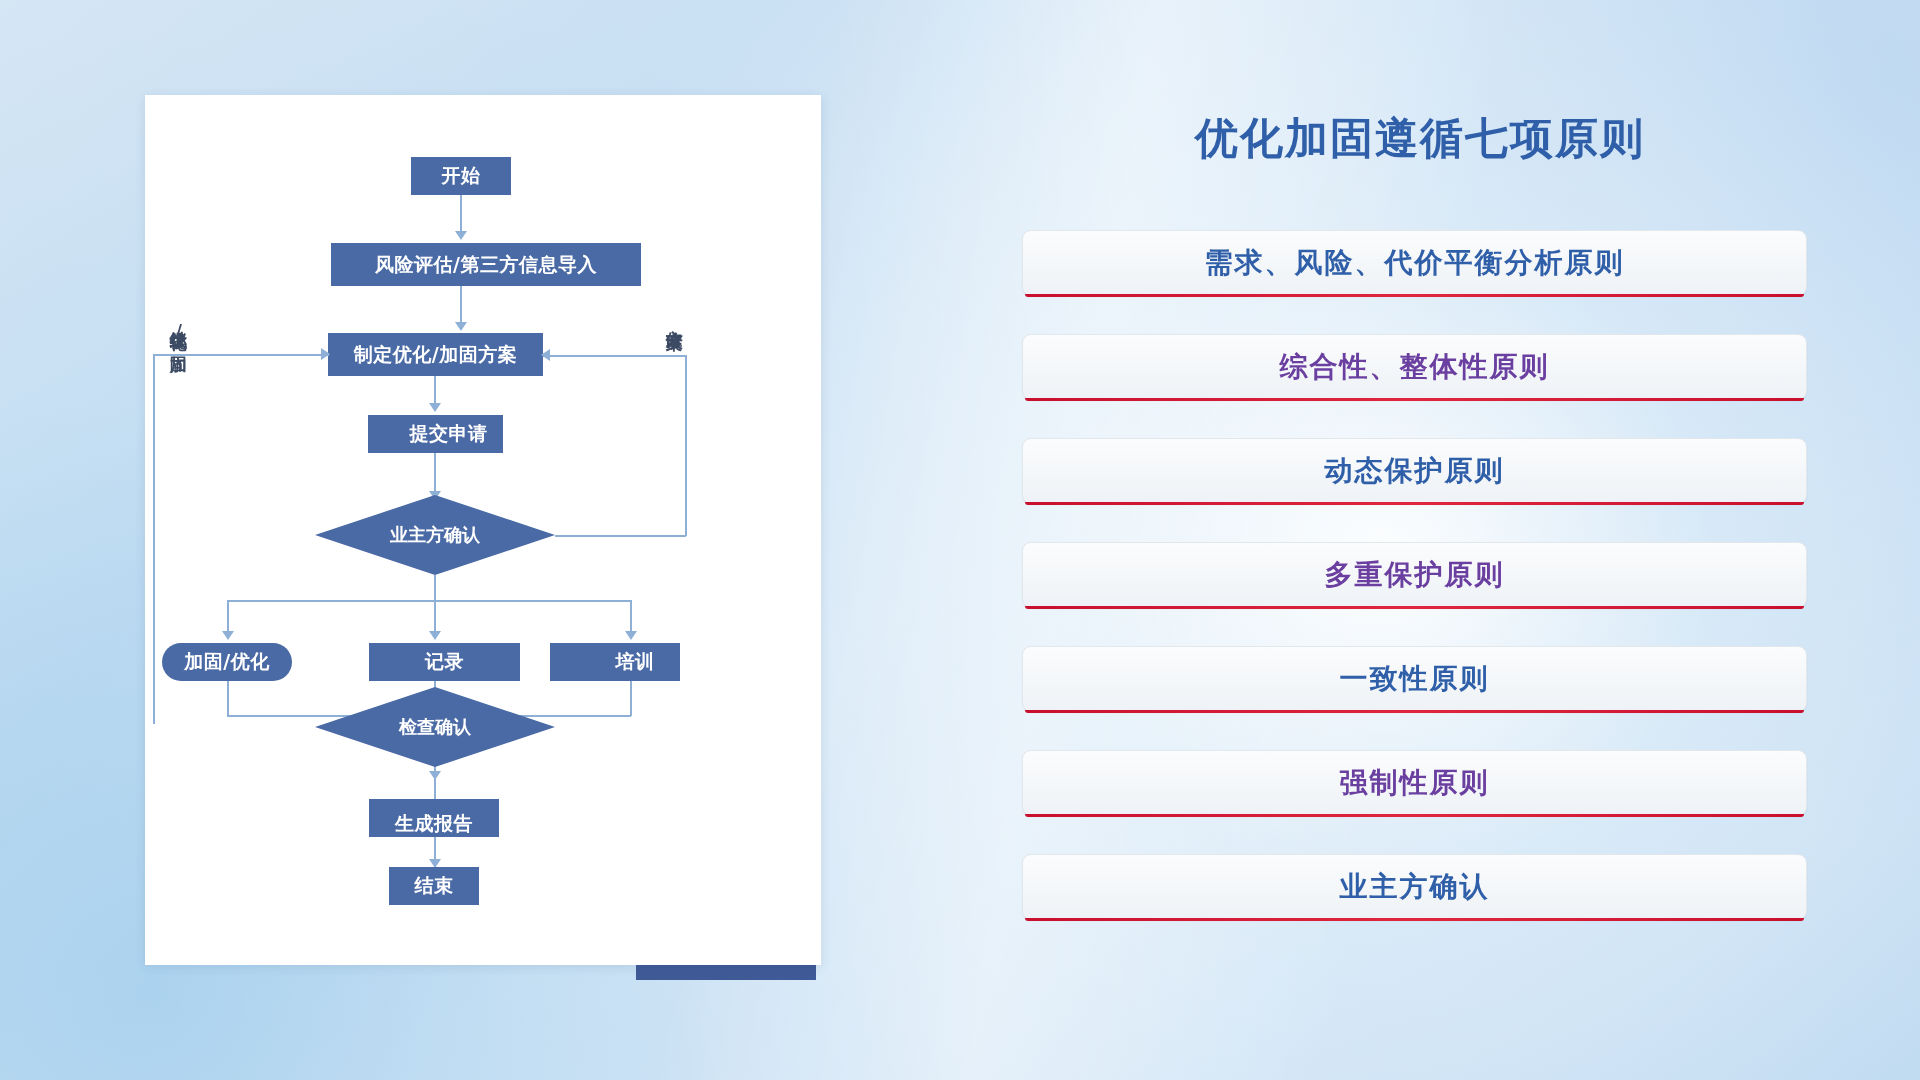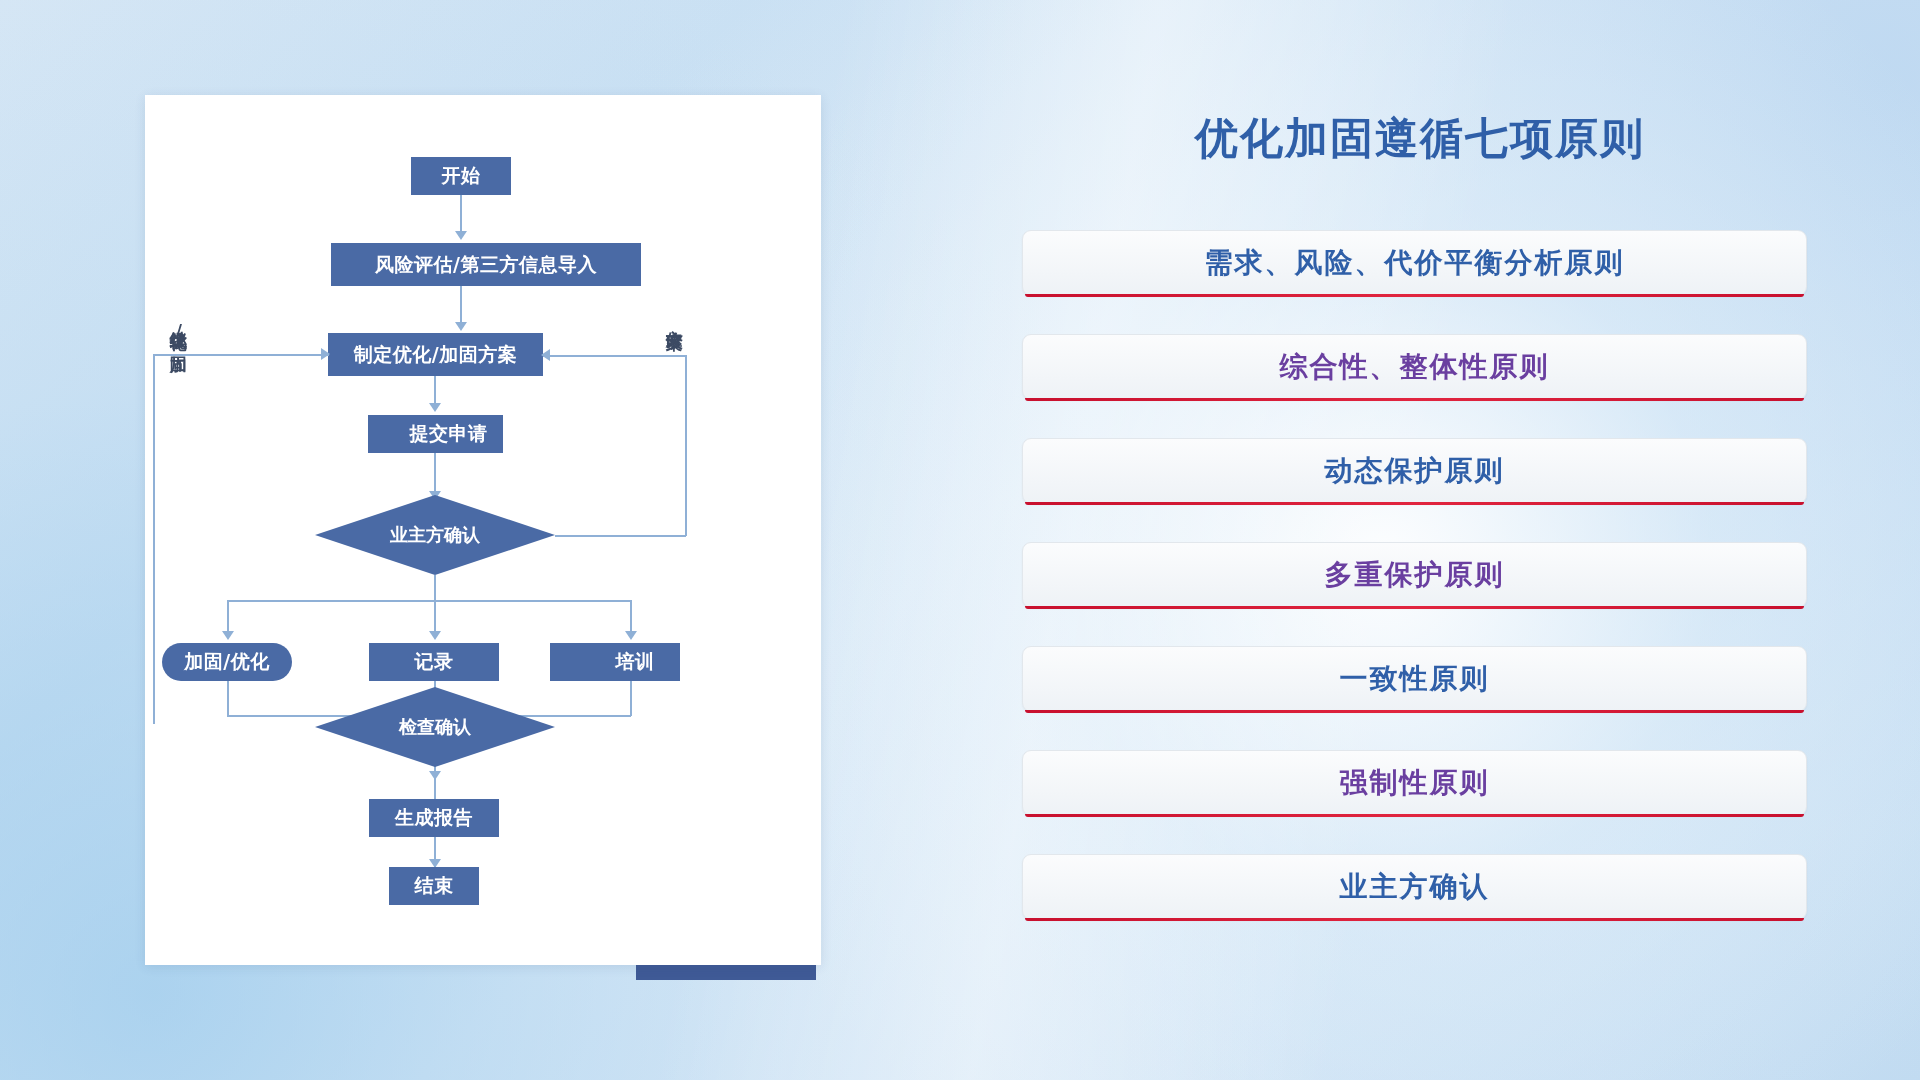--- a/index.html
+++ b/index.html
@@ -222,21 +222,21 @@
     <div class="vline" style="left:82px; top:505px; height:35px;"></div>
     <div class="vline" style="left:289px; top:505px; height:35px;"></div>
     <div class="vline" style="left:485px; top:505px; height:35px;"></div>
     <div class="arrow-down" style="left:77px; top:536px;"></div>
     <div class="arrow-down" style="left:284px; top:536px;"></div>
     <div class="arrow-down" style="left:480px; top:536px;"></div>
 
     <div class="node" style="left:17px; top:548px; width:130px; height:38px;border-radius:19px;">
       <span>加固/优化</span>
     </div>
-    <div class="node" style="left:224px; top:548px; width:130px; height:38px;">
+    <div class="node" style="left:224px; top:548px; width:151px; height:38px;">
       <span>记录</span>
     </div>
     <div class="node" style="left:405px; top:548px; width:130px; height:38px;padding-left:40px;">
       <span>培训</span>
     </div>
 
     <div class="vline" style="left:82px; top:586px; height:35px;"></div>
     <div class="vline" style="left:289px; top:586px; height:35px;"></div>
     <div class="vline" style="left:485px; top:586px; height:35px;"></div>
     <div class="hline" style="left:82px; top:620px; width:404px;"></div>
@@ -244,21 +244,21 @@
     <div class="arrow-down" style="left:284px; top:676px;"></div>
 
     <div class="diamond" style="left:170px; top:592px; width:240px; height:80px;">
       <div class="dshape"></div>
       <div class="dlabel">检查确认</div>
     </div>
 
     <div class="vline" style="left:289px; top:672px; height:45px;"></div>
     <div class="arrow-down" style="left:284px; top:712px;"></div>
 
-    <div class="node" style="left:224px; top:704px; width:130px; height:38px;">
+    <div class="node" style="left:224px; top:704px; width:130px; height:38px;align-items:flex-end;">
       <span>生成报告</span>
     </div>
 
     <div class="vline" style="left:289px; top:742px; height:35px;"></div>
     <div class="arrow-down" style="left:284px; top:764px;"></div>
 
     <div class="node" style="left:244px; top:772px; width:90px; height:38px;">
       <span>结束</span>
     </div>
 

